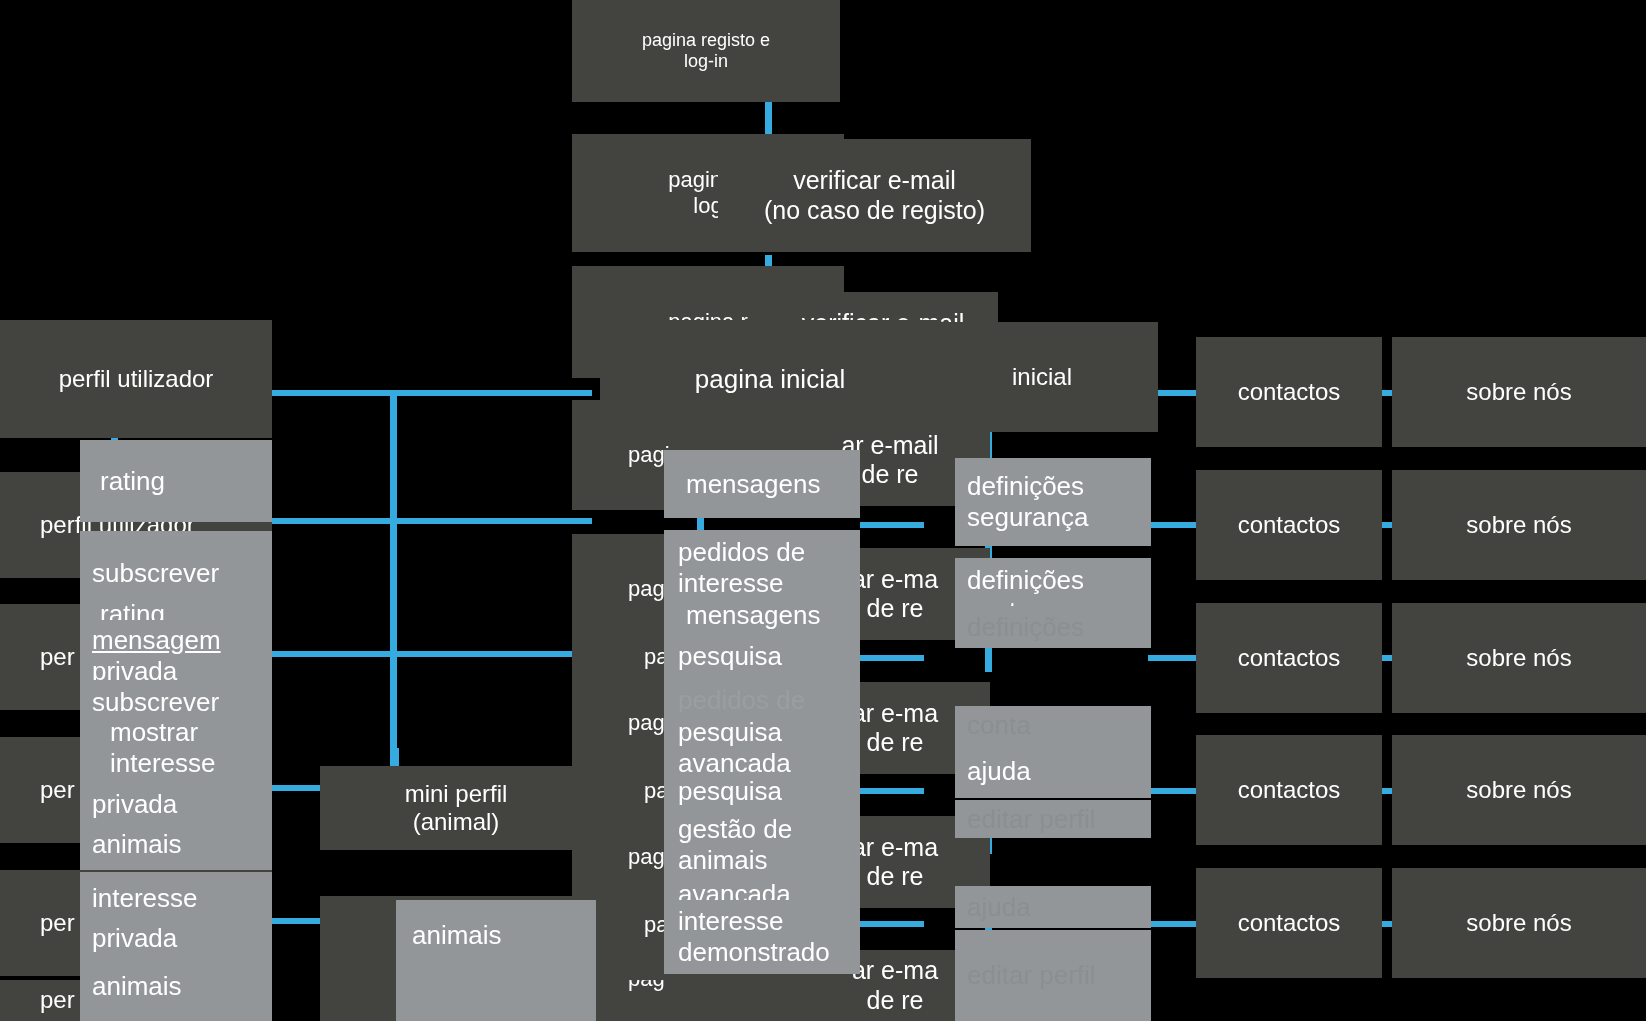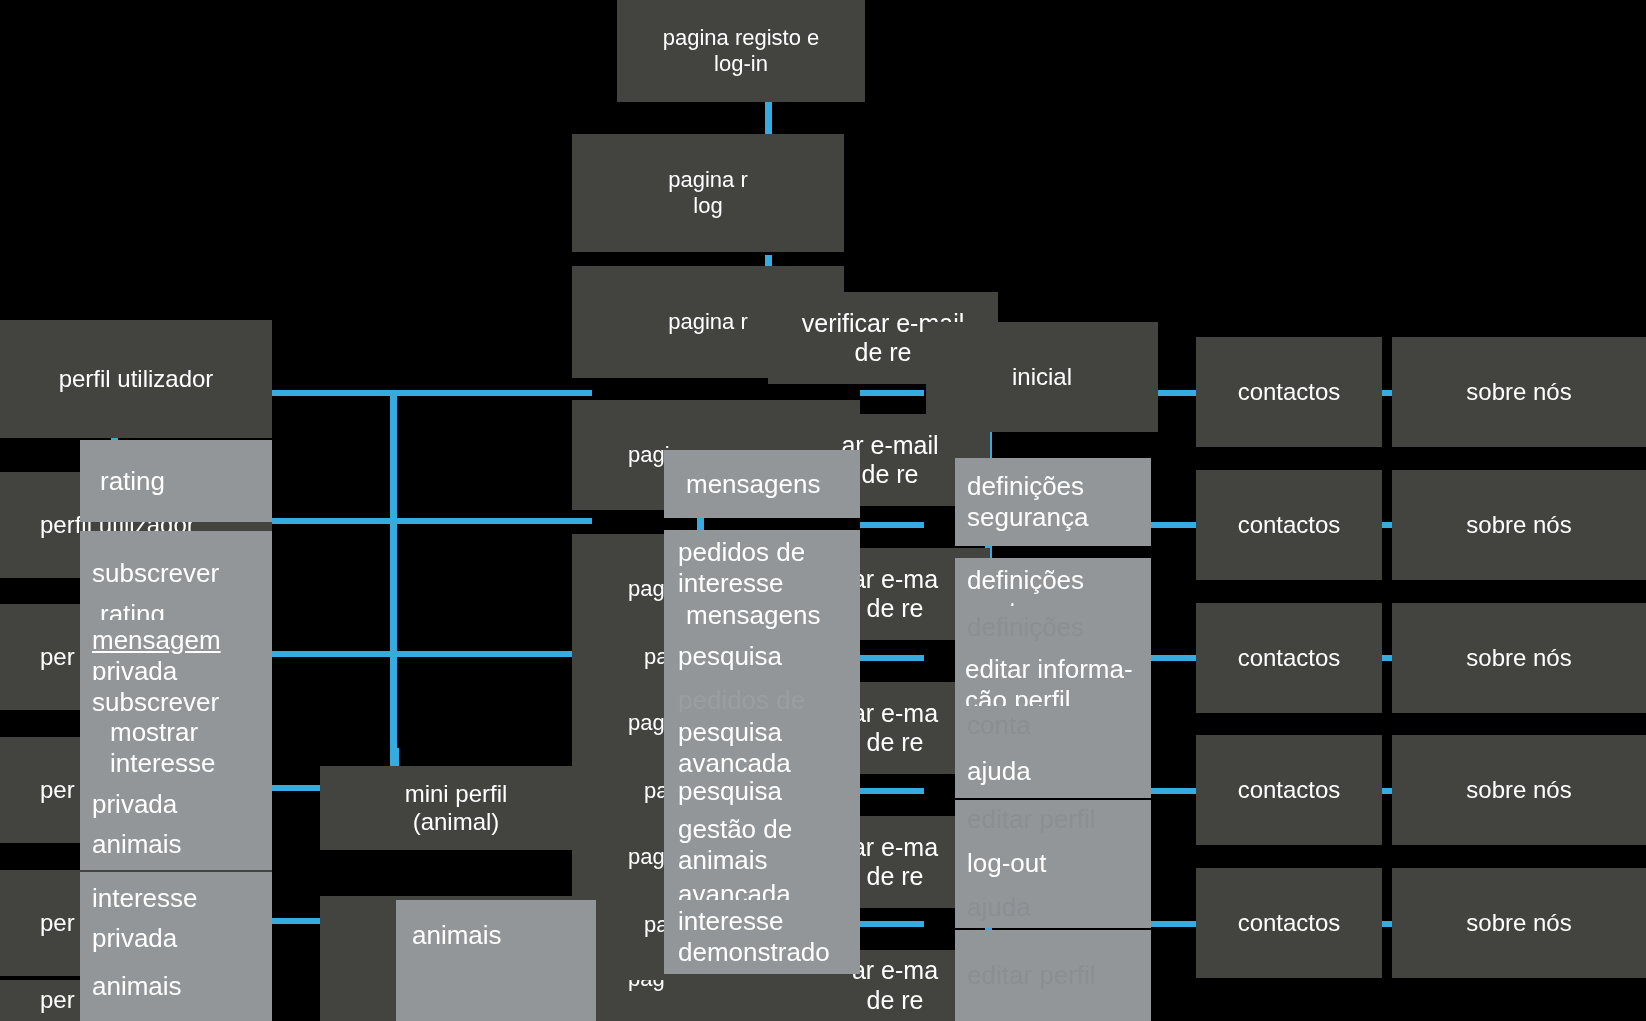--- a/index.html
+++ b/index.html
@@ -96,31 +96,34 @@
   <div class="conn h" style="left:0px; top:651px; width:28px;"></div>
   <div class="conn h" style="left:0px; top:785px; width:28px;"></div>
   <div class="conn h" style="left:0px; top:918px; width:28px;"></div>
 
   <div class="conn h" style="left:860px; top:390px; width:64px;"></div>
   <div class="conn h" style="left:860px; top:522px; width:64px;"></div>
   <div class="conn h" style="left:860px; top:655px; width:64px;"></div>
   <div class="conn h" style="left:860px; top:788px; width:64px;"></div>
   <div class="conn h" style="left:860px; top:921px; width:64px;"></div>
 
-  <div class="node dark" style="left:572px; top:0px; width:248px; height:102px; font-size:22px;margin-left:45px;">pagina registo e
+  <div class="node dark" style="left:572px; top:0px; width:268px; height:102px; font-size:18px;">pagina registo e
 log-in</div>
 
   <div class="node dark" style="left:572px; top:134px; width:272px; height:118px; font-size:22px;">pagina r
 log</div>
+  <div class="node dark" style="left:718px; top:139px; width:313px; height:113px; font-size:25px;">verificar e-mail
+(no caso de registo)</div>
 
   <div class="node dark" style="left:572px; top:266px; width:272px; height:112px; font-size:22px;">pagina r</div>
   <div class="node dark" style="left:768px; top:292px; width:230px; height:92px; font-size:25px;">verificar e-mail
 de re</div>
 
   <div class="node dark" style="left:0px; top:320px; width:272px; height:118px; font-size:24px;">perfil utilizador</div>
+  <div class="node dark" style="left:600px; top:320px; width:340px; height:118px; font-size:26px;">pagina inicial</div>
   <div class="node dark" style="left:926px; top:322px; width:232px; height:110px; font-size:24px;">inicial</div>
   <div class="node dark" style="left:1196px; top:337px; width:186px; height:110px; font-size:24px;">contactos</div>
   <div class="node dark" style="left:1392px; top:337px; width:254px; height:110px; font-size:24px;">sobre nós</div>
 
   <div class="node dark lj" style="left:0px; top:472px; width:272px; height:106px; font-size:24px; padding-left:40px;">perfil utilizador</div>
   <div class="node dark lj" style="left:572px; top:400px; width:288px; height:110px; font-size:22px; padding-left:56px;">pagina r</div>
   <div class="node dark" style="left:790px; top:414px; width:200px; height:92px; font-size:25px;">ar e-mail
 de re</div>
   <div class="node dark" style="left:1196px; top:470px; width:186px; height:110px; font-size:24px;">contactos</div>
   <div class="node dark" style="left:1392px; top:470px; width:254px; height:110px; font-size:24px;">sobre nós</div>
@@ -188,22 +191,19 @@
 animais</div>
   <div class="node light lj" style="left:664px; top:876px; width:196px; height:36px; font-size:26px; padding-left:14px;">avançada</div>
   <div class="node light lj" style="left:664px; top:900px; width:196px; height:74px; font-size:26px; padding-left:14px;">interesse
 demonstrado</div>
 
   <div class="node light lj" style="left:955px; top:458px; width:196px; height:88px; font-size:26px; padding-left:12px;">definições
 segurança</div>
   <div class="node light lj" style="left:955px; top:558px; width:196px; height:76px; font-size:26px; padding-left:12px;">definições
 conta</div>
   <div class="node light lj" style="left:955px; top:606px; width:196px; height:42px; font-size:26px; padding-left:12px; color:#8b8f92;">definições</div>
-  <div class="node light lj" style="left:955px; top:648px; width:196px; height:74px; font-size:26px; padding-left:10px;">editar informa-
-ção perfil</div>
   <div class="node light lj" style="left:955px; top:706px; width:196px; height:38px; font-size:26px; padding-left:12px; color:#8b8f92;">conta</div>
   <div class="node light lj" style="left:955px; top:744px; width:196px; height:54px; font-size:26px; padding-left:12px;">ajuda</div>
   <div class="node light lj" style="left:955px; top:800px; width:196px; height:38px; font-size:26px; padding-left:12px; color:#8b8f92;">editar perfil</div>
-  <div class="node light lj" style="left:955px; top:836px; width:196px; height:54px; font-size:26px; padding-left:12px;">log-out</div>
   <div class="node light lj" style="left:955px; top:886px; width:196px; height:42px; font-size:26px; padding-left:12px; color:#8b8f92;">ajuda</div>
   <div class="node light lj" style="left:955px; top:930px; width:196px; height:91px; font-size:26px; padding-left:12px; color:#8b8f92;">editar perfil</div>
 
 </div>
 
 </body></html>

